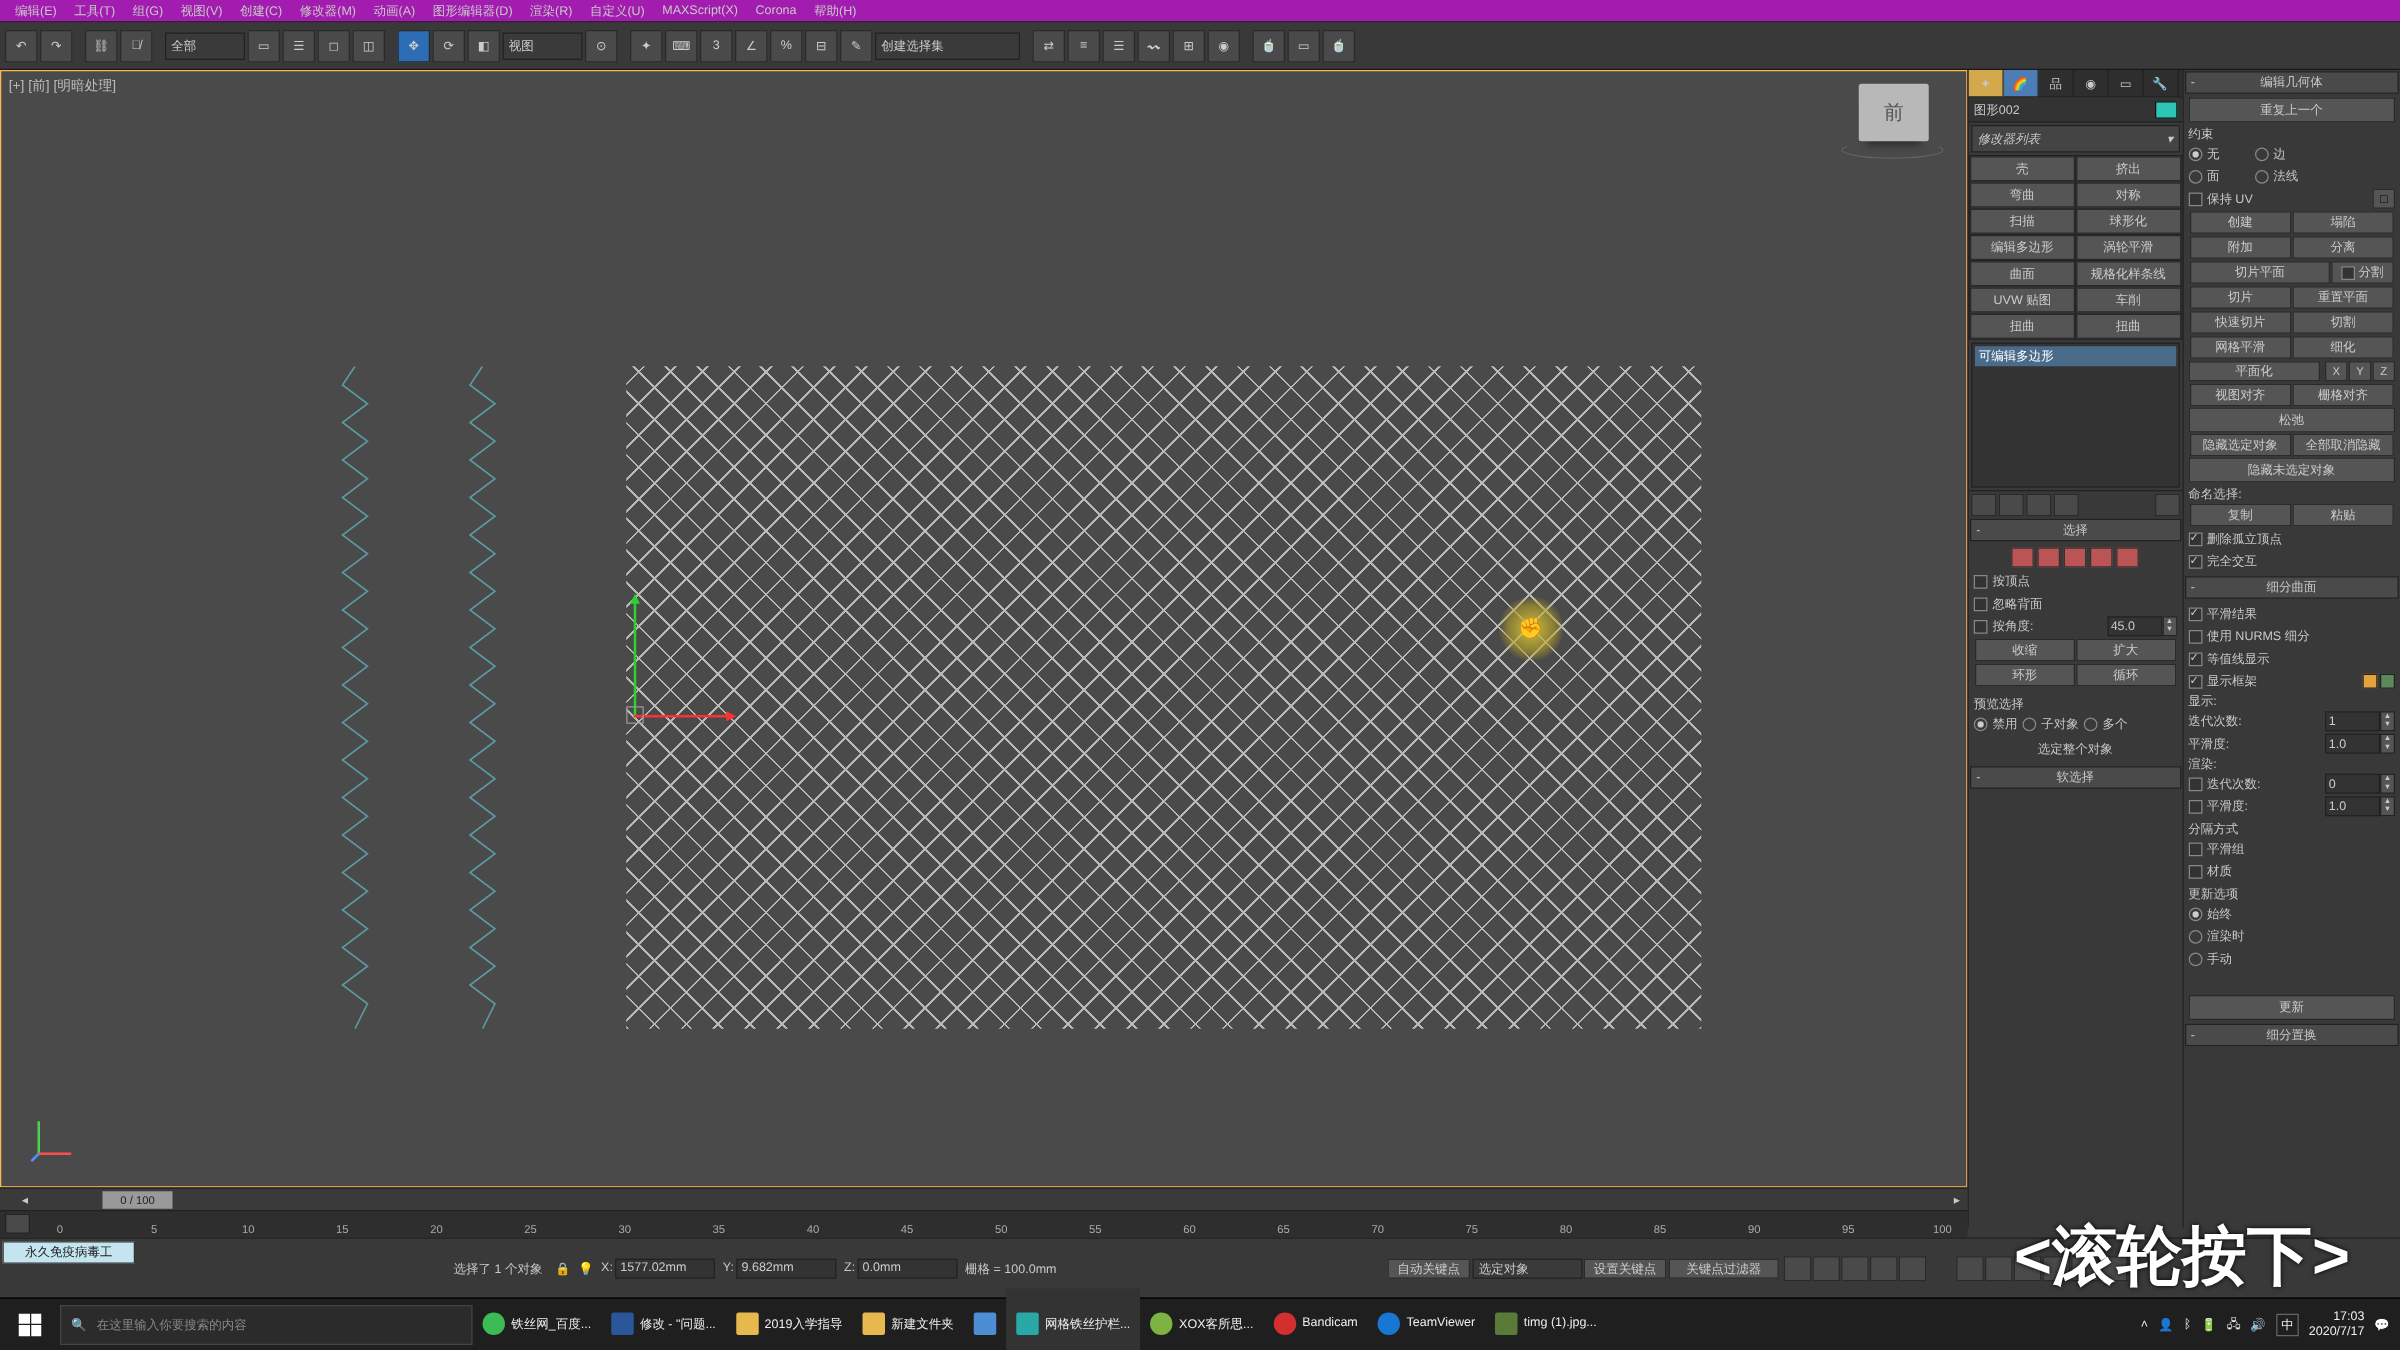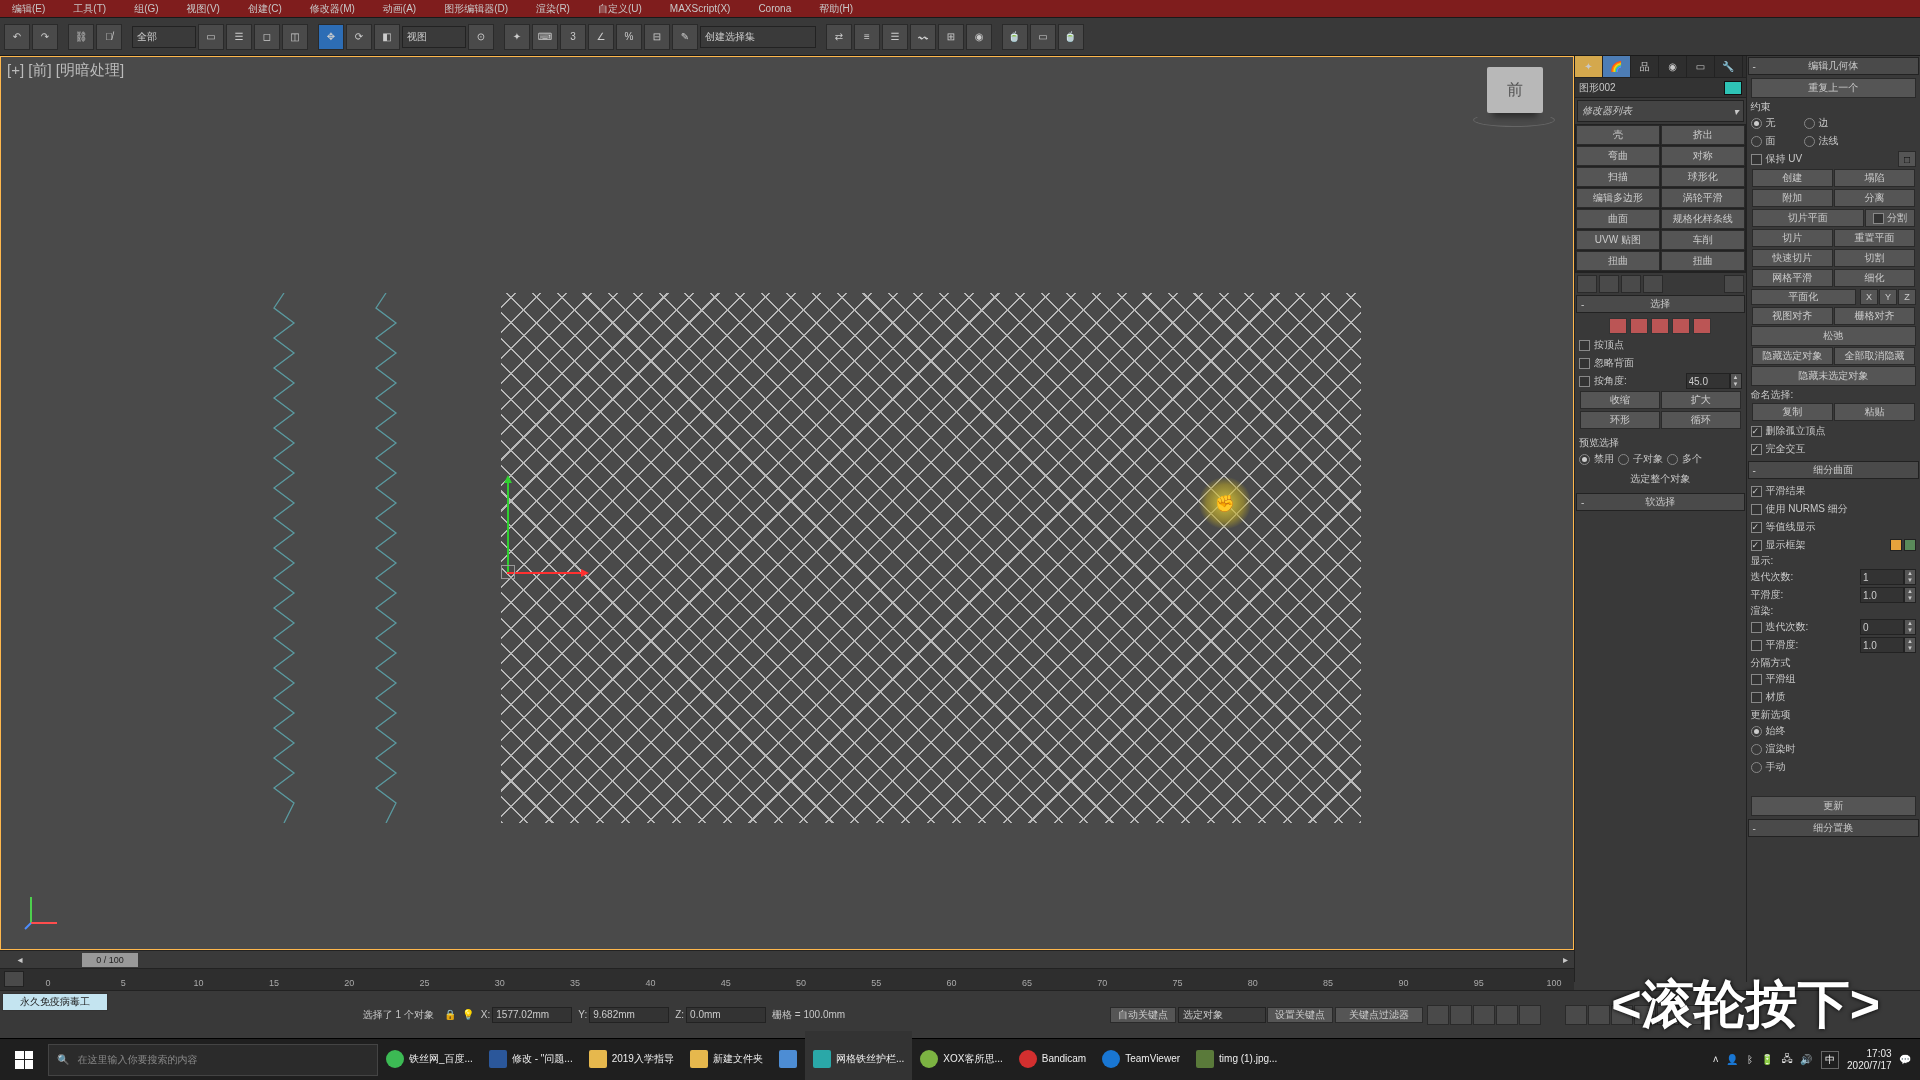--- a/index.html
+++ b/index.html
@@ -1,25 +1,25 @@
 <!DOCTYPE html>
 <html><head>
 <meta charset="utf-8">
 <style>
 * { margin: 0; padding: 0; box-sizing: border-box; font-family: "Microsoft YaHei", sans-serif; font-size: 10px; user-select: none; }
 body { background: #393939; color: #c8c8c8; overflow: hidden; width: 1920px; height: 1080px; position: relative; }
-.menubar { background: #7f1d1d; height: 18px; display: flex; align-items: center; padding: 0 6px; gap: 16px; border-bottom: 1px solid #1a1a1a; }
+.menubar { background: #a21caf; height: 18px; display: flex; align-items: center; padding: 0 6px; gap: 2px; border-bottom: 1px solid #1a1a1a; }
 .menubar span { padding: 1px 6px; cursor: default; }
 .toolbar { background: #393939; height: 38px; display: flex; align-items: center; padding: 0 4px; gap: 2px; border-bottom: 1px solid #1a1a1a; }
 .tbtn { width: 26px; height: 26px; background: #4a4a4a; border: 1px solid #2a2a2a; display: flex; align-items: center; justify-content: center; color: #ccc; }
 .tbtn.active { background: #2d6db5; }
 .tsep { width: 6px; }
 .tdrop { height: 22px; background: #3a3a3a; border: 1px solid #222; padding: 0 4px; color: #ccc; display: flex; align-items: center; }
 .workspace { position: absolute; top: 56px; left: 0; width: 1574px; height: 894px; background: #4a4a4a; border: 1px solid #ffb84d; }
-.viewlabel { position: absolute; top: 4px; left: 6px; color: #bbb; font-size: 15px; }
+.viewlabel { position: absolute; top: 4px; left: 6px; color: #bbb; font-size: 11px; }
 .viewcube { position: absolute; top: 10px; right: 30px; width: 56px; height: 46px; background: #b8b8b8; display: flex; align-items: center; justify-content: center; color: #555; font-size: 16px; border-radius: 2px; box-shadow: 0 10px 6px -6px rgba(0,0,0,.4); }
 .viewcube-ring { position: absolute; top: 56px; right: 18px; width: 82px; height: 14px; border: 1px solid #666; border-radius: 50%; border-top-color: transparent; }
 .zig { position: absolute; stroke: #5a9aa0; stroke-width: 1.3; fill: none; }
 .mesh { position: absolute; top: 236px; left: 500px; width: 860px; height: 530px; background-image: repeating-linear-gradient(45deg, #b8b8b8 0 1.5px, transparent 1.5px 18px), repeating-linear-gradient(-45deg, #b8b8b8 0 1.5px, transparent 1.5px 18px); }
 .gizmo-x { position: absolute; top: 515px; left: 506px; width: 76px; height: 2px; background: linear-gradient(to right, #ff3030, #ff3030); }
 .gizmo-x::after { content:''; position:absolute; right:-6px; top:-3px; border-left:8px solid #ff3030; border-top:4px solid transparent; border-bottom:4px solid transparent;}
 .gizmo-y { position: absolute; top: 424px; left: 506px; width: 2px; height: 92px; background: #30d030; }
 .gizmo-y::before { content:''; position:absolute; top:-6px; left:-3px; border-bottom:8px solid #30d030; border-left:4px solid transparent; border-right:4px solid transparent;}
 .gizmo-box { position: absolute; top: 508px; left: 500px; width: 14px; height: 14px; border: 1px solid #999; }
 .highlight { position: absolute; top: 420px; left: 1198px; width: 52px; height: 52px; background: radial-gradient(circle, rgba(230,210,60,.85) 0%, rgba(180,160,40,.6) 50%, transparent 72%); border-radius: 50%; }
@@ -197,20 +197,23 @@
         <button>球形化</button>
       <button>编辑多边形</button>
         <button>涡轮平滑</button>
       <button>曲面</button>
         <button>规格化样条线</button>
       <button>UVW 贴图</button>
         <button>车削</button>
       <button>扭曲</button>
         <button>扭曲</button>
     </div>
+    <div class="stack">
+      <div class="stack-item">可编辑多边形</div>
+    </div>
     <div class="stack-icons">
       <div></div>
       <div></div>
       <div></div>
       <div></div>
       <div style="margin-left:auto"></div>
     </div>
     <div class="rollhead">选择</div>
     <div class="rollbody">
       <div class="subsel">

